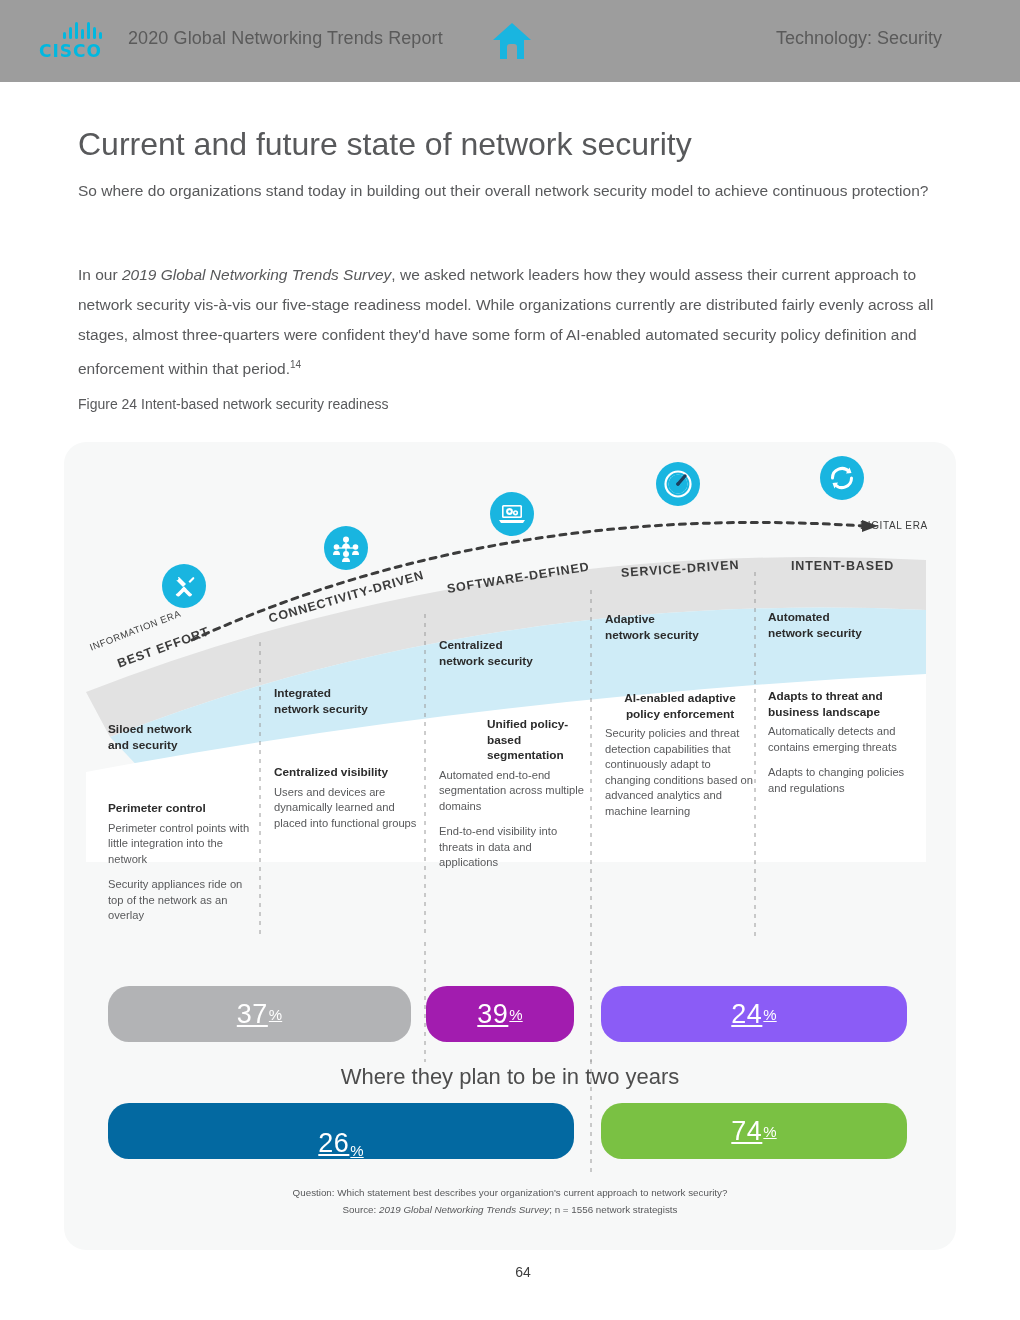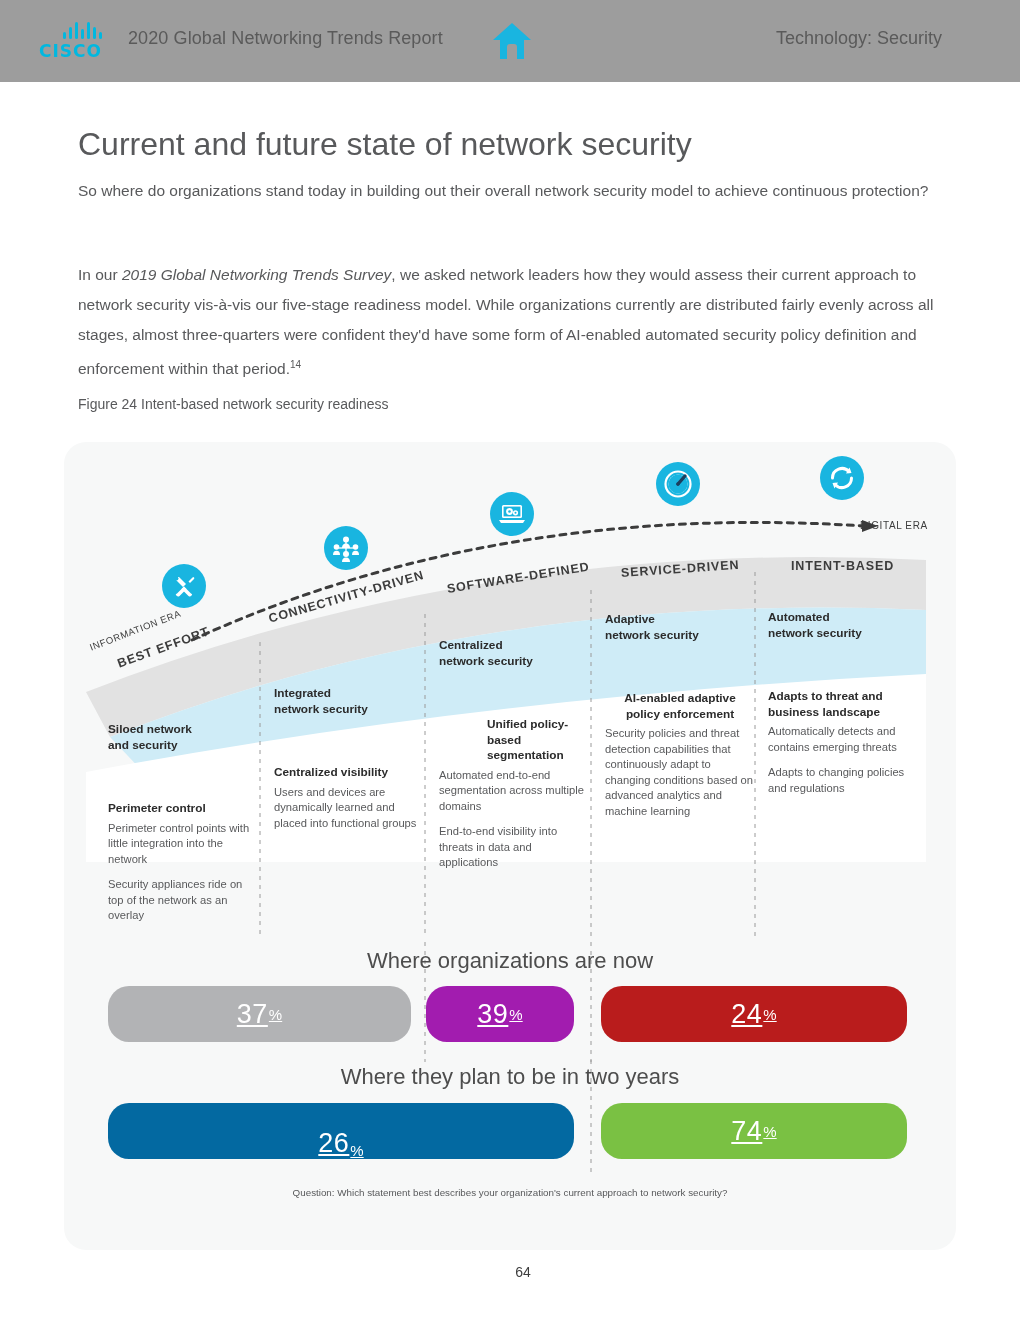--- a/index.html
+++ b/index.html
@@ -288,43 +288,43 @@
   <div class="col" style="left:704px; top:168px;">
     <div class="headline" style="white-space:pre-line;">Automated
 network security</div>
     <div style="height:44px;"></div>
     <div class="sub" style="white-space:pre-line;">Adapts to threat and
 business landscape</div>
     <p>Automatically detects and contains emerging threats</p>
     <p>Adapts to changing policies and regulations</p>
   </div>
 
-  <div class="bars-heading" style="top:506px;">Where organizations are now</div>
 
   <div class="bar" style="left:44px; top:544px; width:303px; background:#b2b3b5;">
     <span class="num">37</span>
       <span class="pct">%</span>
   </div>
   <div class="bar" style="left:362px; top:544px; width:148px; background:#a21caf;">
     <span class="num">39</span>
       <span class="pct">%</span>
   </div>
-  <div class="bar" style="left:537px; top:544px; width:306px; background:#b91c1c;">
+  <div class="bar" style="left:537px; top:544px; width:306px; background:#8b5cf6;">
     <span class="num">24</span>
       <span class="pct">%</span>
   </div>
 
   <div class="bars-heading" style="top:622px;">Where they plan to be in two years</div>
 
   <div class="bar" style="left:44px; top:661px; width:466px; background:#0369a1;align-items:flex-end;">
     <span class="num">26</span>
       <span class="pct">%</span>
   </div>
   <div class="bar" style="left:537px; top:661px; width:306px; background:#7ac143;">
     <span class="num">74</span>
       <span class="pct">%</span>
   </div>
 
   <div class="fig-foot" style="top:742px;">Question: Which statement best describes your organization's current approach to network security?</div>
+  <div class="fig-foot" style="top:759px;"><span>Source: </span><em>2019 Global Networking Trends Survey</em><span>; n = 1556 network strategists</span></div>
 
 </div>
 
 <div class="page-number">64</div>
 
 </body></html>

